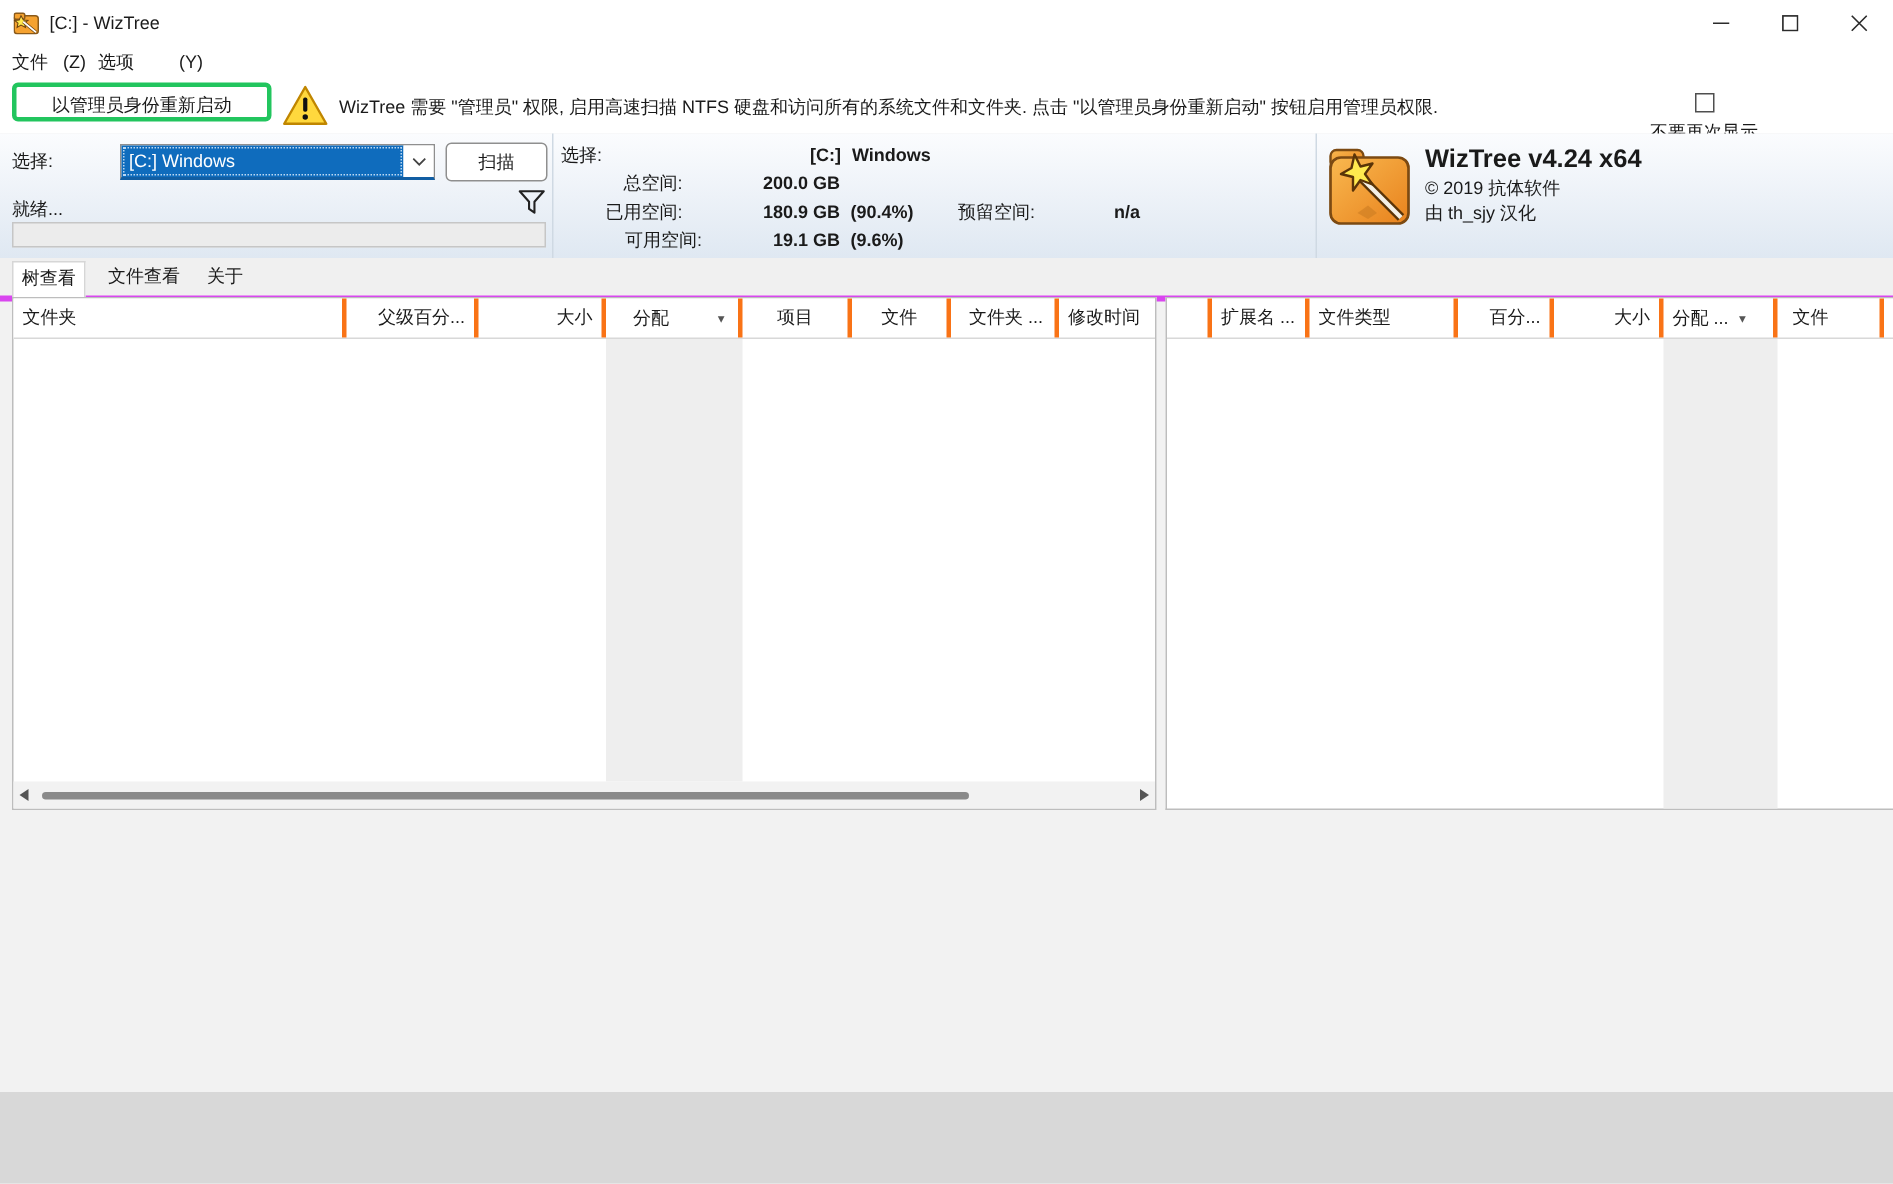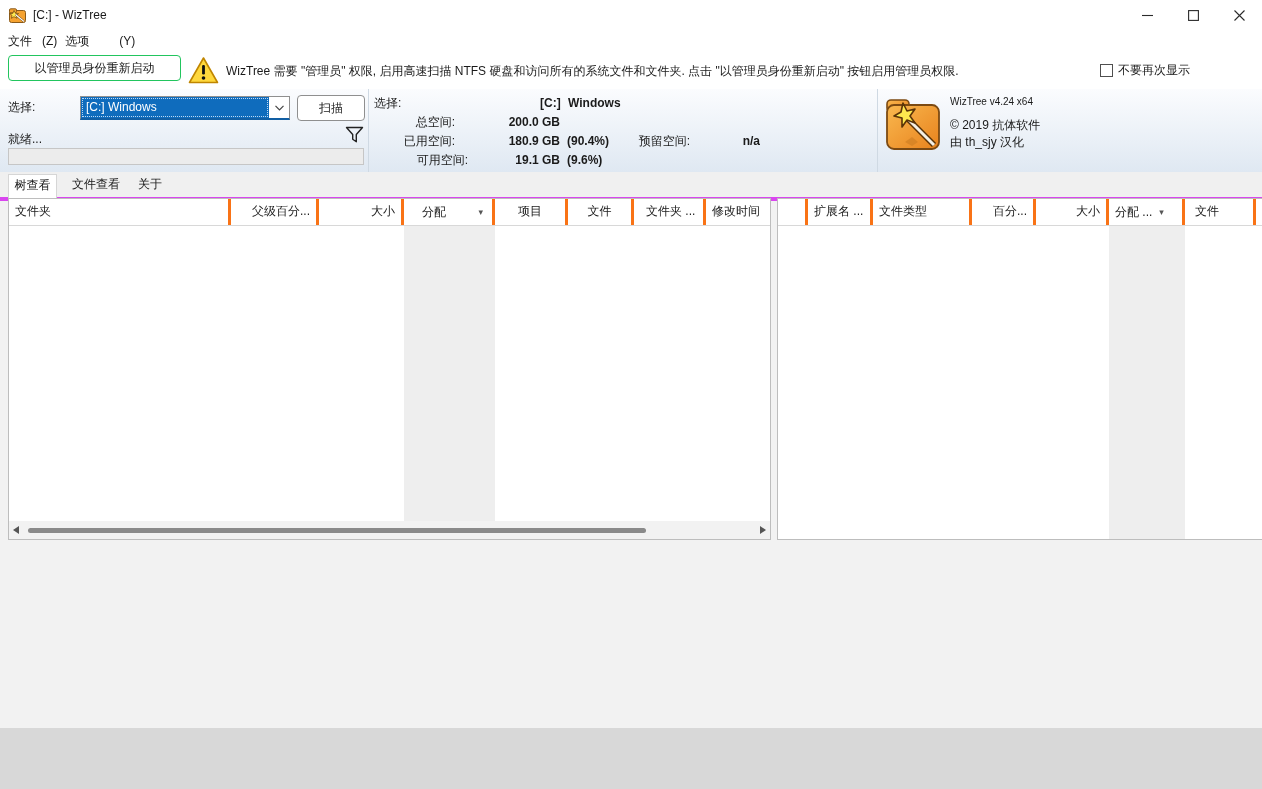--- a/index.html
+++ b/index.html
@@ -14,24 +14,24 @@
   .win-btn{width:46px;height:100%;display:flex;align-items:center;justify-content:center;}
 
   
   .menubar{position:absolute;top:30px;left:0;right:0;height:22px;background:#ffffff;display:flex;align-items:center;}
   .menu-item{margin-left:8px;}
   .mn-z{margin-left:10px;} .mn-opt{} .mn-y{margin-left:30px;}
 
   
   .toolbar{position:absolute;top:52px;left:0;right:0;height:37px;background:#ffffff;border-bottom:1px solid #eaeaea;}
   .restart-btn{position:absolute;left:8px;top:3px;width:173px;height:26px;box-sizing:border-box;background:#fff;
-               border:1px solid #22c55e;border-radius:4px;text-align:center;line-height:24px;font-size:12px;}
+               border:3px solid #22c55e;border-radius:4px;text-align:center;line-height:24px;font-size:12px;}
   .warn-icon{position:absolute;left:188px;top:4px;}
   .warn-text{position:absolute;left:226px;top:11px;font-size:12px;white-space:nowrap;}
-  .dismiss{position:absolute;left:1100px;top:10px;display:flex;align-items:center;gap:5px;}
+  .dismiss{position:absolute;left:1100px;top:10px;display:flex;align-items:center;gap:5px;flex-direction:column;}
   .checkbox{width:13px;height:13px;box-sizing:border-box;border:1px solid #4f4f4f;background:#fff;}
 
   
   .panel{position:absolute;top:89px;left:0;right:0;height:83px;
          background:linear-gradient(#fbfcfe,#dfe8f2);border-bottom:1px solid #ccd5df;}
   .vsep{position:absolute;top:0;bottom:0;width:1px;background:#cfd9e3;}
   .sep1{left:368px;} .sep2{left:877px;}
   .select-label{position:absolute;left:8px;top:10px;}
   .combo{position:absolute;left:80px;top:7px;width:210px;height:24px;box-sizing:border-box;display:flex;
          border:1px solid #8f8f8f;border-bottom:2px solid #115ea3;background:#fff;}
@@ -44,21 +44,21 @@
   .filter-icon{position:absolute;left:345px;top:37px;}
   .progress{position:absolute;left:8px;top:59px;width:356px;height:17px;box-sizing:border-box;
             background:#ececec;border:1px solid #c6c6c6;}
   .progress-fill{height:100%;width:0;background:#2bb14c;}
 
   .inf{position:absolute;height:17px;line-height:17px;white-space:nowrap;}
   .lbl-box{text-align:right;} .val{font-weight:bold;text-align:right;} .pct{font-weight:bold;}
   .r0{top:6px;} .r1{top:25px;} .r2{top:44px;} .r3{top:63px;}
 
   .logo-icon{position:absolute;left:884px;top:8px;width:58px;height:56px;}
-  .logo-title{position:absolute;left:950px;top:7px;font-size:10px;font-weight:normal;}
+  .logo-title{position:absolute;left:950px;top:7px;font-size:17px;font-weight:bold;}
   .logo-copy{position:absolute;left:950px;top:28px;}
   .logo-loc{position:absolute;left:950px;top:45px;}
 
   
   .tabbar{position:absolute;top:172px;left:0;right:0;height:25px;background:#f0f0f0;border-bottom:4px solid #d946ef;}
   .tab{position:absolute;line-height:24px;text-align:center;}
   .tab-active{left:8px;top:2px;width:49px;height:24px;background:#fff;border:1px solid #d6d6d6;border-bottom:none;
               box-sizing:border-box;line-height:21px;z-index:2;}
   .tab-files{left:62px;top:0;width:68px;} .tab-about{left:130px;top:0;width:40px;}
 

